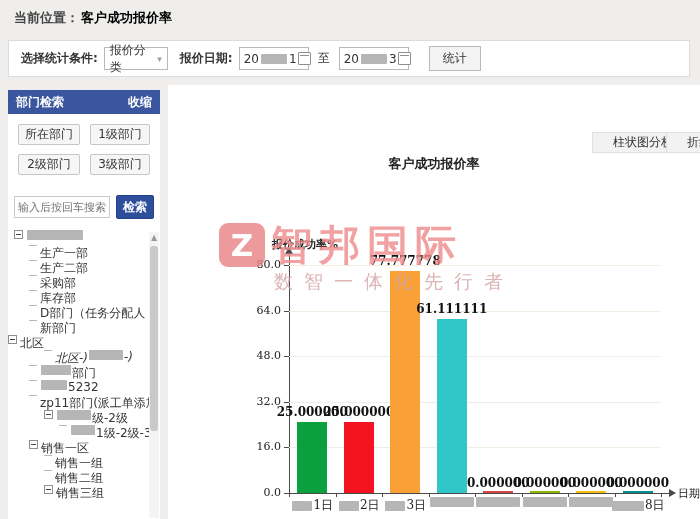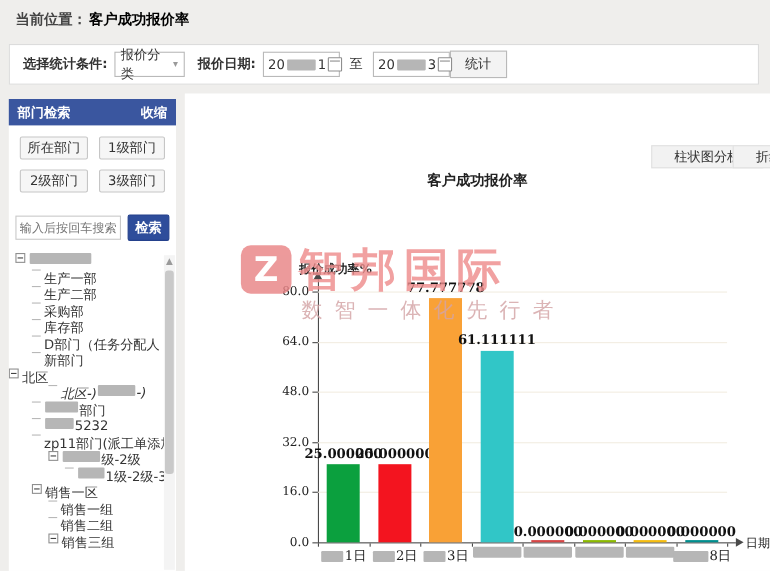--- a/index.html
+++ b/index.html
@@ -17,21 +17,21 @@
                 border:1px solid #dcdcdc;box-sizing:border-box;display:flex;align-items:center;padding-left:12px;}
   .flabel{font-weight:bold;color:#333;margin-right:6px;white-space:nowrap;}
   .select{width:64px;height:23px;border:1px solid #b9b9b9;background:#fff;display:flex;align-items:center;
           justify-content:space-between;padding:0 5px;box-sizing:border-box;margin-right:12px;}
   .chev{color:#9a9a9a;font-size:9px;}
   .dinput{width:70px;height:23px;border:1px solid #b9b9b9;background:#fff;display:flex;align-items:center;
           padding:0 4px;box-sizing:border-box;gap:1px;}
   .cal{width:11px;height:11px;border:1px solid #8f8f8f;border-radius:1px;background:#fff;position:relative;margin-left:auto;flex:none;}
   .cal::before{content:"";position:absolute;left:1px;right:1px;top:2px;height:1px;background:#8f8f8f;}
   .to-label{margin:0 9px;color:#333;}
-  .btn-stat{height:25px;padding:0 13px;margin-left:0;background:#f3f3f3;border:1px solid #b9b9b9;
+  .btn-stat{height:25px;padding:0 13px;margin-left:20px;background:#f3f3f3;border:1px solid #b9b9b9;
             font-family:inherit;font-size:12px;color:#333;}
 
   
   .sidebar{position:absolute;left:8px;top:90px;width:152px;height:429px;background:#fff;}
   .side-header{height:24px;background:#3a569f;color:#fff;display:flex;justify-content:space-between;
                align-items:center;padding:0 8px;font-weight:bold;font-size:12px;}
   .collapse-link{font-weight:bold;font-size:12px;color:#fff;cursor:pointer;}
   .dept-grid{display:grid;grid-template-columns:1fr 1fr;gap:9px 10px;padding:10px 10px 12px 10px;}
   .sbtn{height:21px;background:#f6f6f6;border:1px solid #c6c6c6;border-radius:2px;font-family:inherit;
         font-size:12px;color:#333;white-space:nowrap;}

